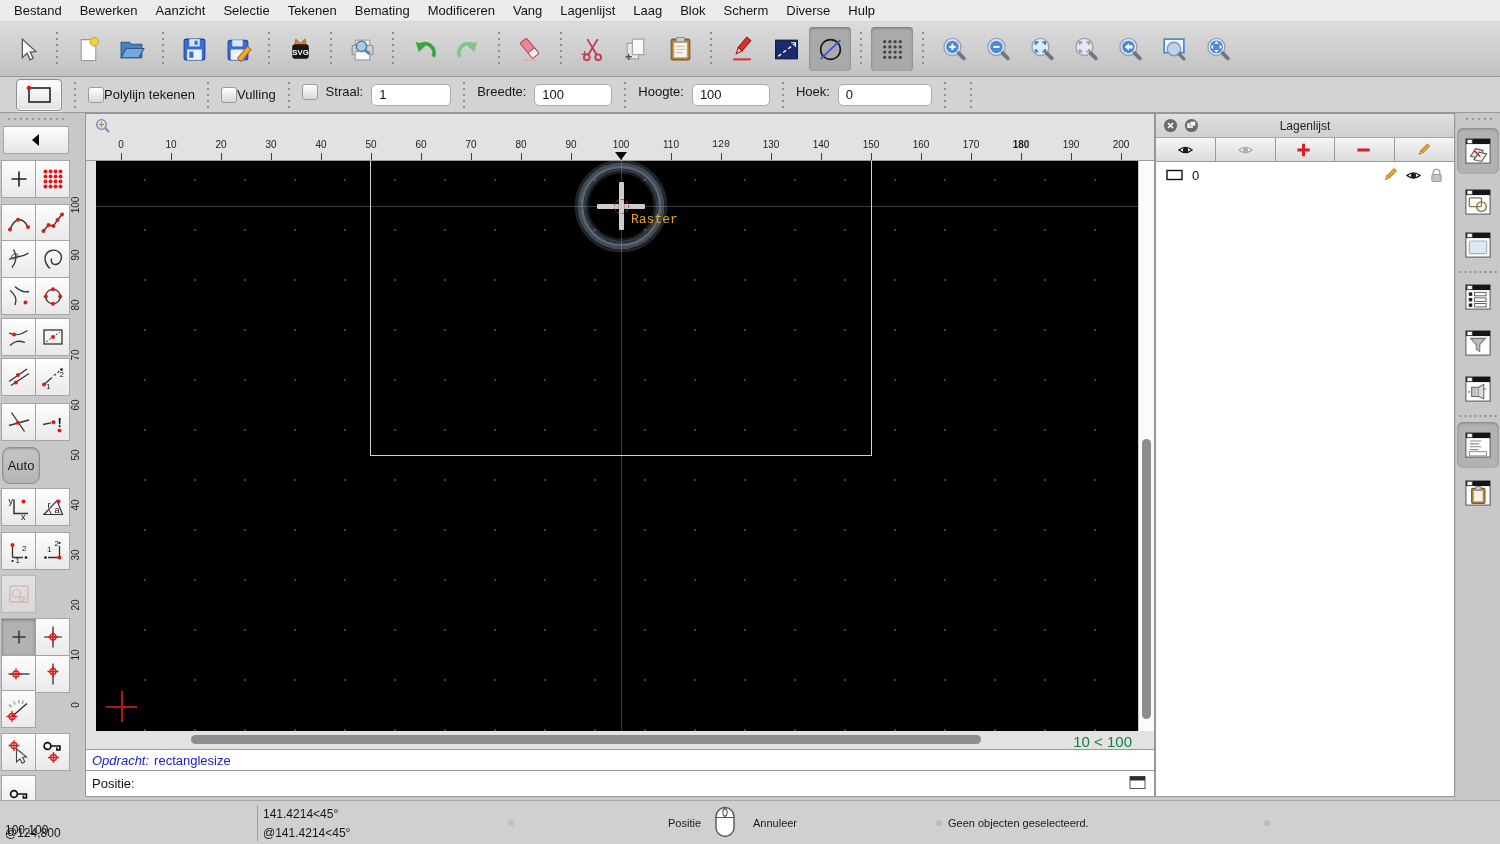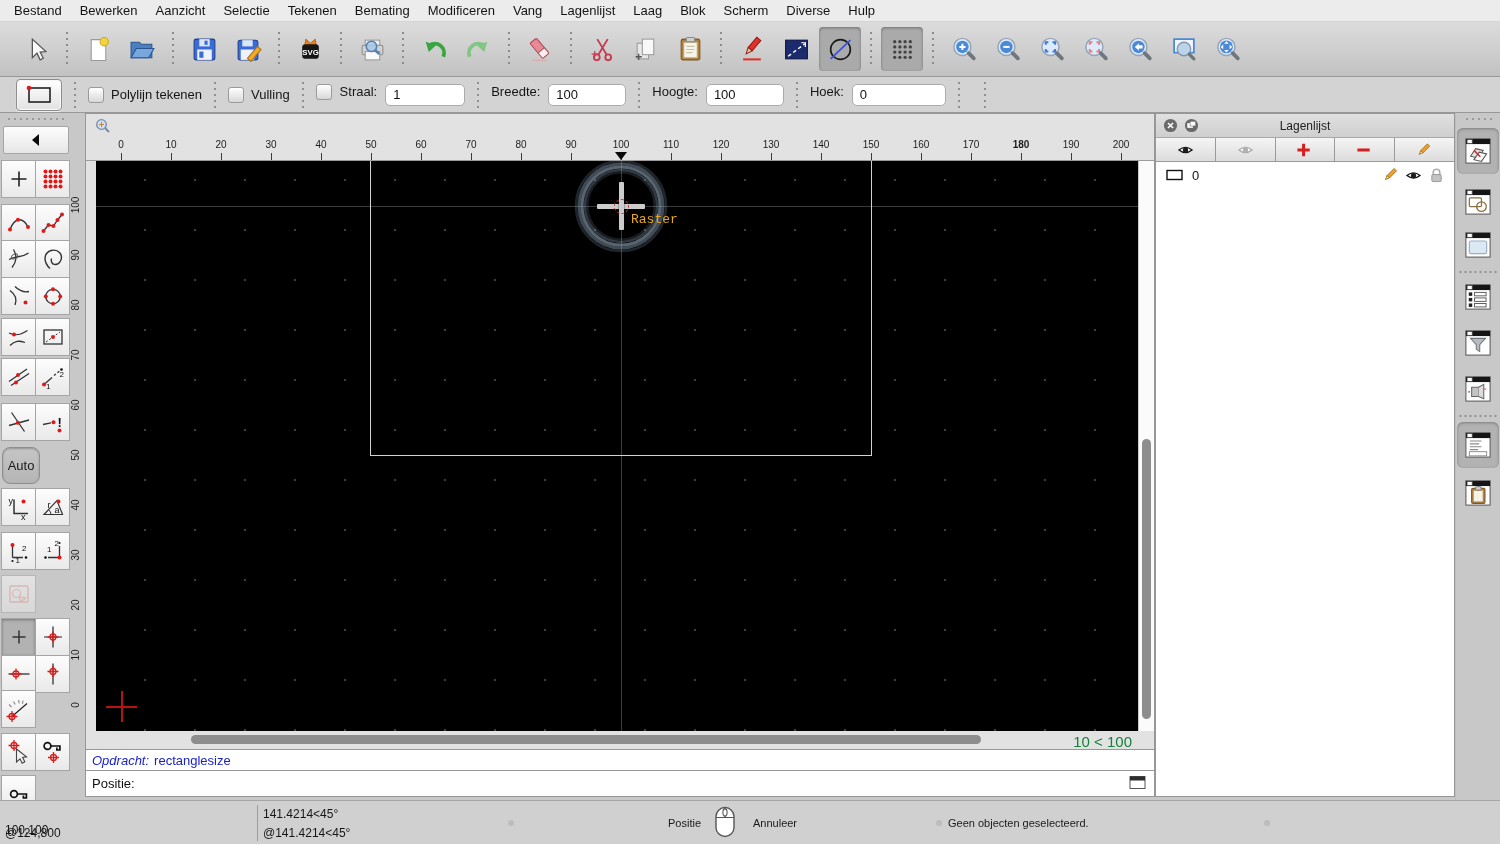--- a/index.html
+++ b/index.html
@@ -10,38 +10,38 @@
   svg{display:block;}
   
   #menubar{left:0;top:0;width:1500px;height:22px;background:#ececec;
            display:flex;align-items:center;font-size:13px;color:#141414;
            border-bottom:1px solid #d4d4d4;padding-left:5px;box-sizing:border-box;}
   .menu-item{padding:0 9px;white-space:nowrap;cursor:default;}
   
   #toolbar{left:0;top:22px;width:1500px;height:55px;
            background:linear-gradient(#dcdcdc,#c2c2c2);
            border-bottom:1px solid #979797;display:flex;align-items:center;
-           padding-left:14px;box-sizing:border-box;}
+           padding-left:4px;box-sizing:border-box;}
   .tb-btn{width:42px;height:44px;display:flex;align-items:center;justify-content:center;
           border-radius:4px;margin:0 1px;}
   .tb-btn.selected{background:#aaaaaa;box-shadow:inset 0 1px 3px rgba(0,0,0,.35);}
   .tb-sep{width:2px;height:38px;margin:0 8px;
           background-image:radial-gradient(circle,#8d8d8d 1px,transparent 1.2px);
           background-size:2px 6px;background-repeat:repeat-y;}
   
   #optionsbar{left:0;top:77px;width:1500px;height:36px;background:#d3d3d3;
               border-bottom:1px solid #989898;display:flex;align-items:center;
               font-size:13px;color:#151515;box-sizing:border-box;padding-left:16px;}
   .ob-sep{width:2px;height:30px;margin:0 12px;
           background-image:radial-gradient(circle,#909090 1px,transparent 1.2px);
           background-size:2px 6px;background-repeat:repeat-y;}
   #rect-tool-btn{width:44px;height:30px;background:linear-gradient(#ffffff,#e2e2e2);
                  border:1px solid #8d8d8d;border-radius:4px;display:flex;
                  align-items:center;justify-content:center;box-shadow:0 1px 1px rgba(255,255,255,.7), inset 0 0 0 1px #f8f8f8;}
-  .cb-group{display:flex;align-items:center;gap:7px;}
+  .cb-group{display:flex;align-items:center;gap:0;}
   .mac-checkbox{width:14px;height:14px;border-radius:3px;border:1px solid #9a9a9a;
                 background:linear-gradient(#ffffff,#d8d8d8);box-shadow:inset 0 1px 1px #fff;}
   .ob-field{display:flex;align-items:flex-start;gap:8px;}
   .ob-input{height:20px;border:1px solid #ababab;border-radius:5px;background:#fff;
             font-family:"Liberation Sans",sans-serif;font-size:13px;color:#111;
             padding:0 7px;outline:none;}
   #select-ref{width:150px;height:22px;background:#fff;border:1px solid #ababab;border-radius:5px;
               display:flex;align-items:center;justify-content:space-between;padding-left:9px;
               box-sizing:border-box;}
   #select-stepper{width:16px;height:18px;margin-right:2px;background:linear-gradient(#5e97f5,#2e6fe8);
@@ -804,21 +804,21 @@
         <div class="h-lbl" style="left: 385px;">70</div>
         <div class="h-tick" style="left: 435px;"></div>
         <div class="h-lbl" style="left: 435px;">80</div>
         <div class="h-tick" style="left: 485px;"></div>
         <div class="h-lbl" style="left: 485px;">90</div>
         <div class="h-tick" style="left: 535px;"></div>
         <div class="h-lbl" style="left: 535px;">100</div>
         <div class="h-tick" style="left: 585px;"></div>
         <div class="h-lbl" style="left: 585px;">110</div>
         <div class="h-tick" style="left: 635px;"></div>
-        <div class="h-lbl" style="left: 635px;">120</div>
+        <div class="h-lbl" style="left: 635px; font-family: Liberation Mono, monospace;">120</div>
         <div class="h-tick" style="left: 685px;"></div>
         <div class="h-lbl" style="left: 685px;">130</div>
         <div class="h-tick" style="left: 735px;"></div>
         <div class="h-lbl" style="left: 735px;">140</div>
         <div class="h-tick" style="left: 785px;"></div>
         <div class="h-lbl" style="left: 785px;">150</div>
         <div class="h-tick" style="left: 835px;"></div>
         <div class="h-lbl" style="left: 835px;">160</div>
         <div class="h-tick" style="left: 885px;"></div>
         <div class="h-lbl" style="left: 885px;">170</div>

